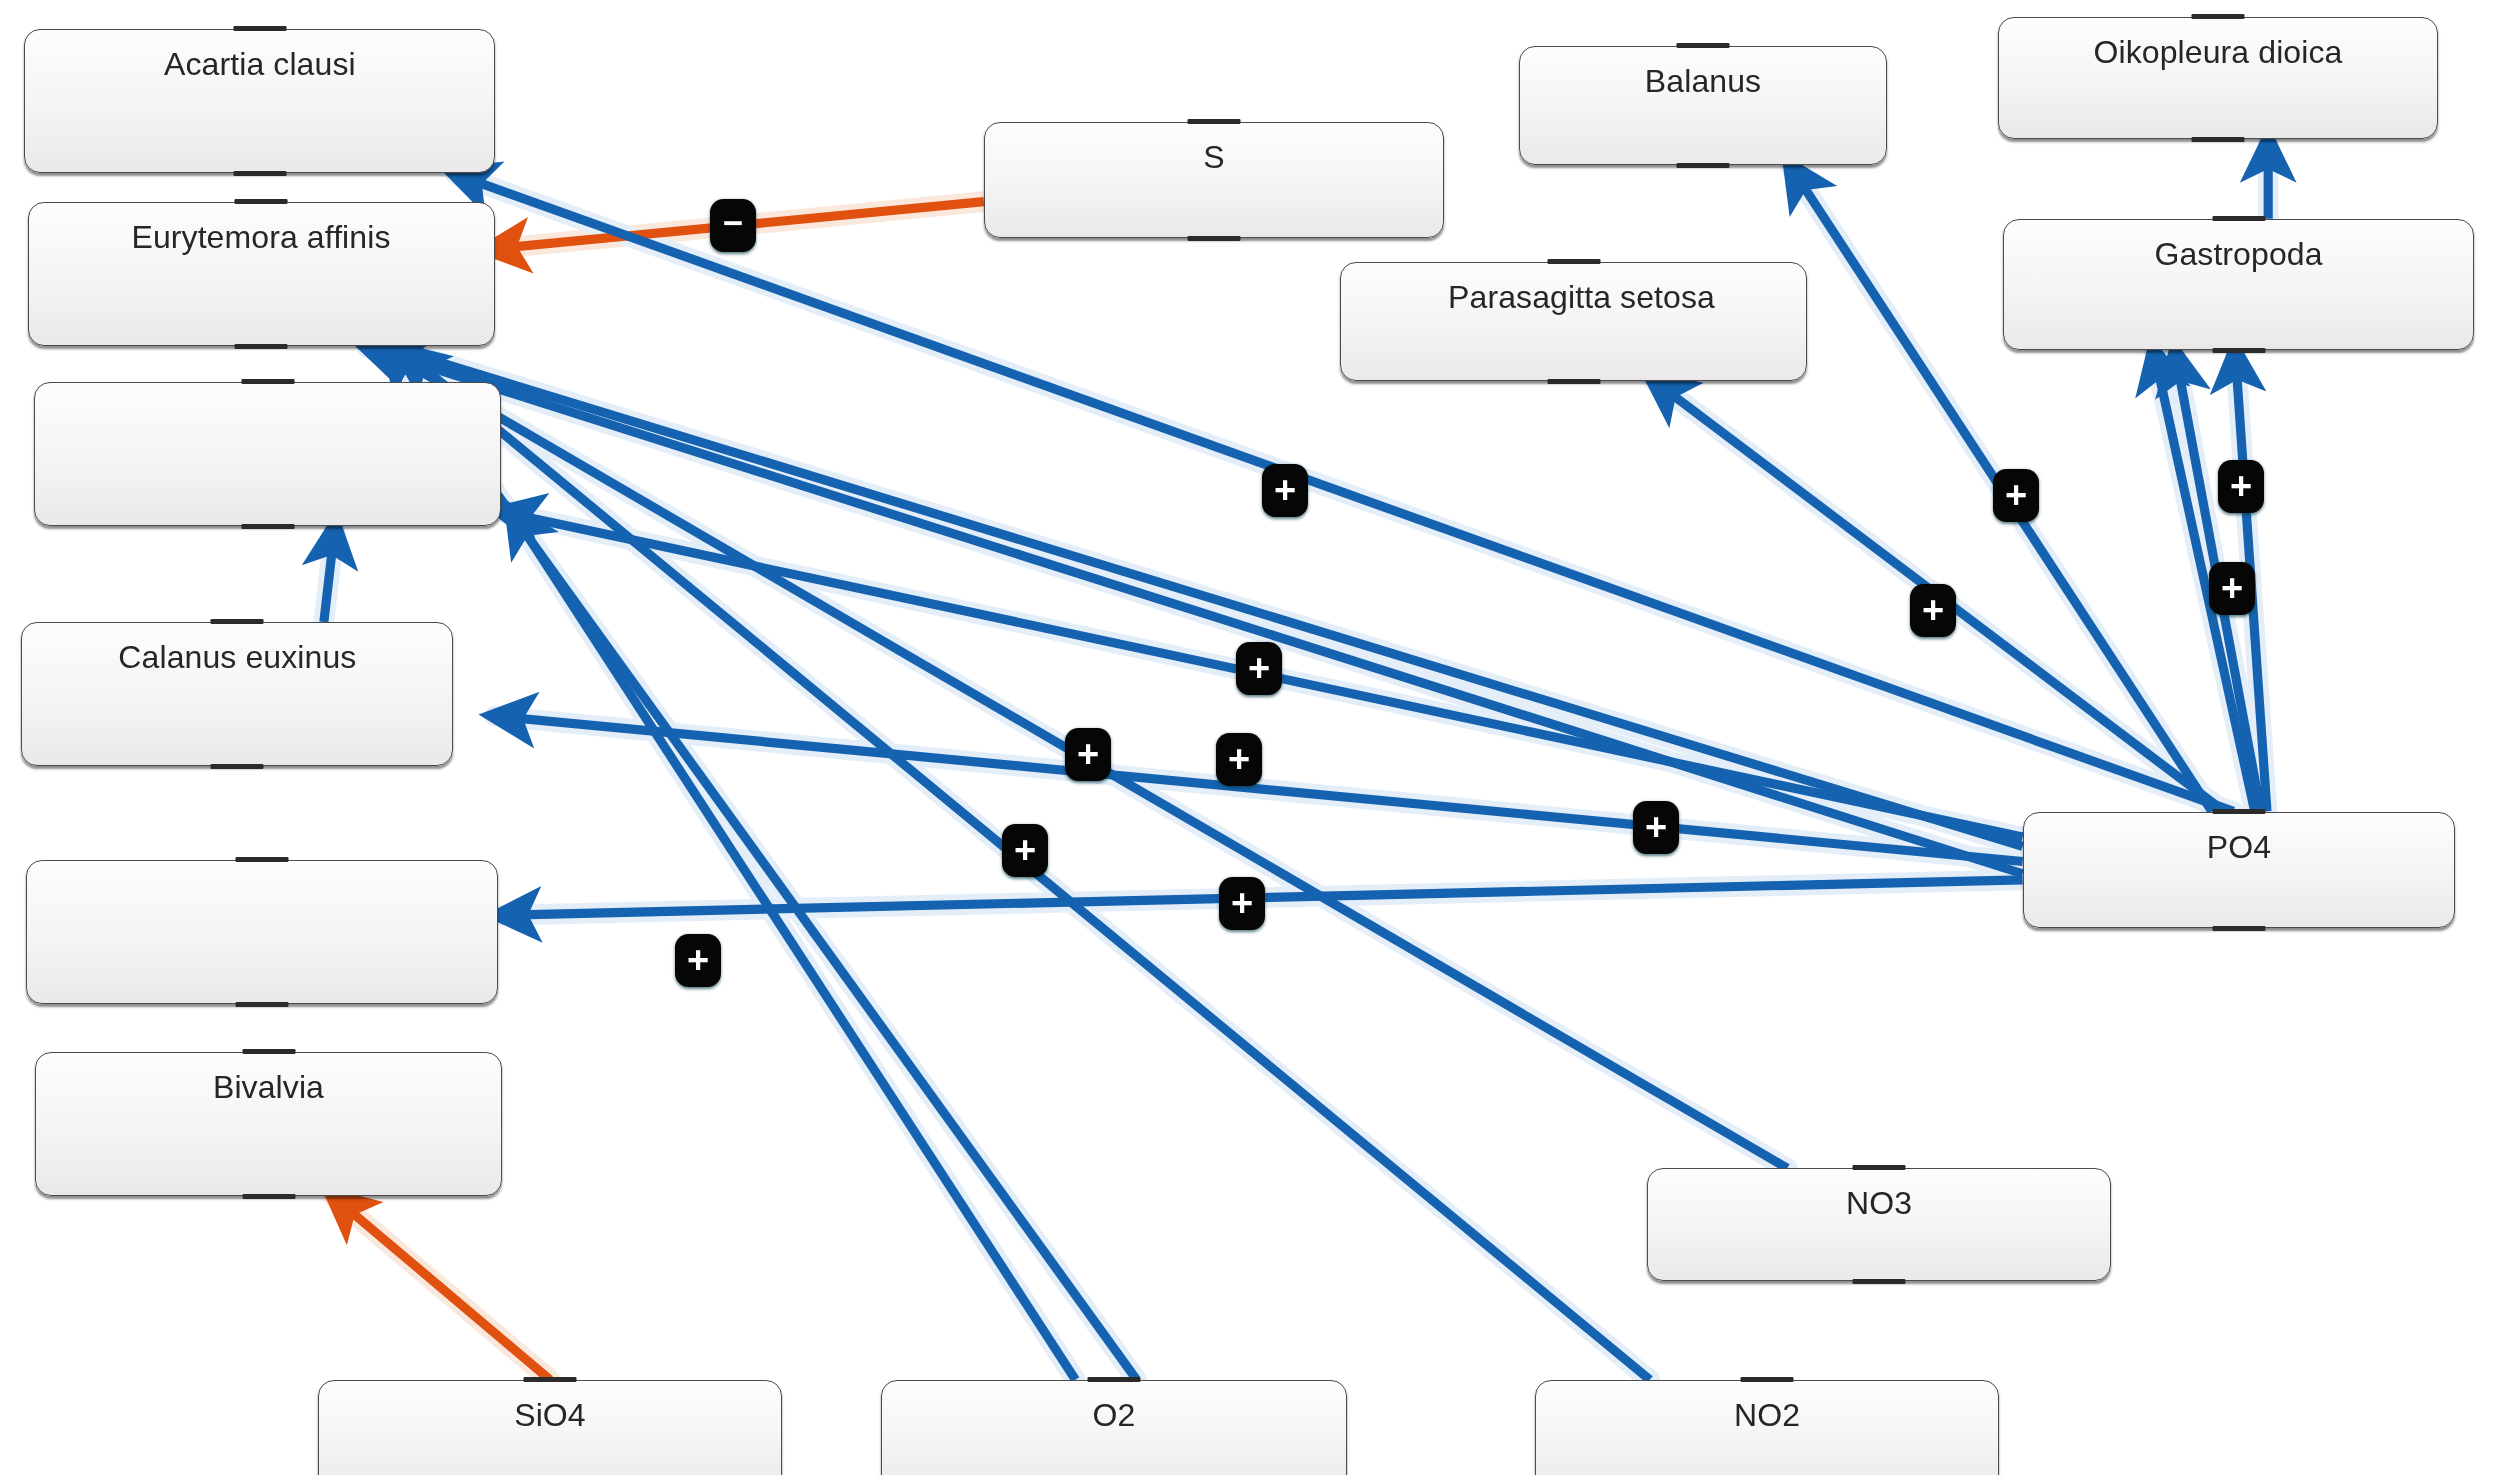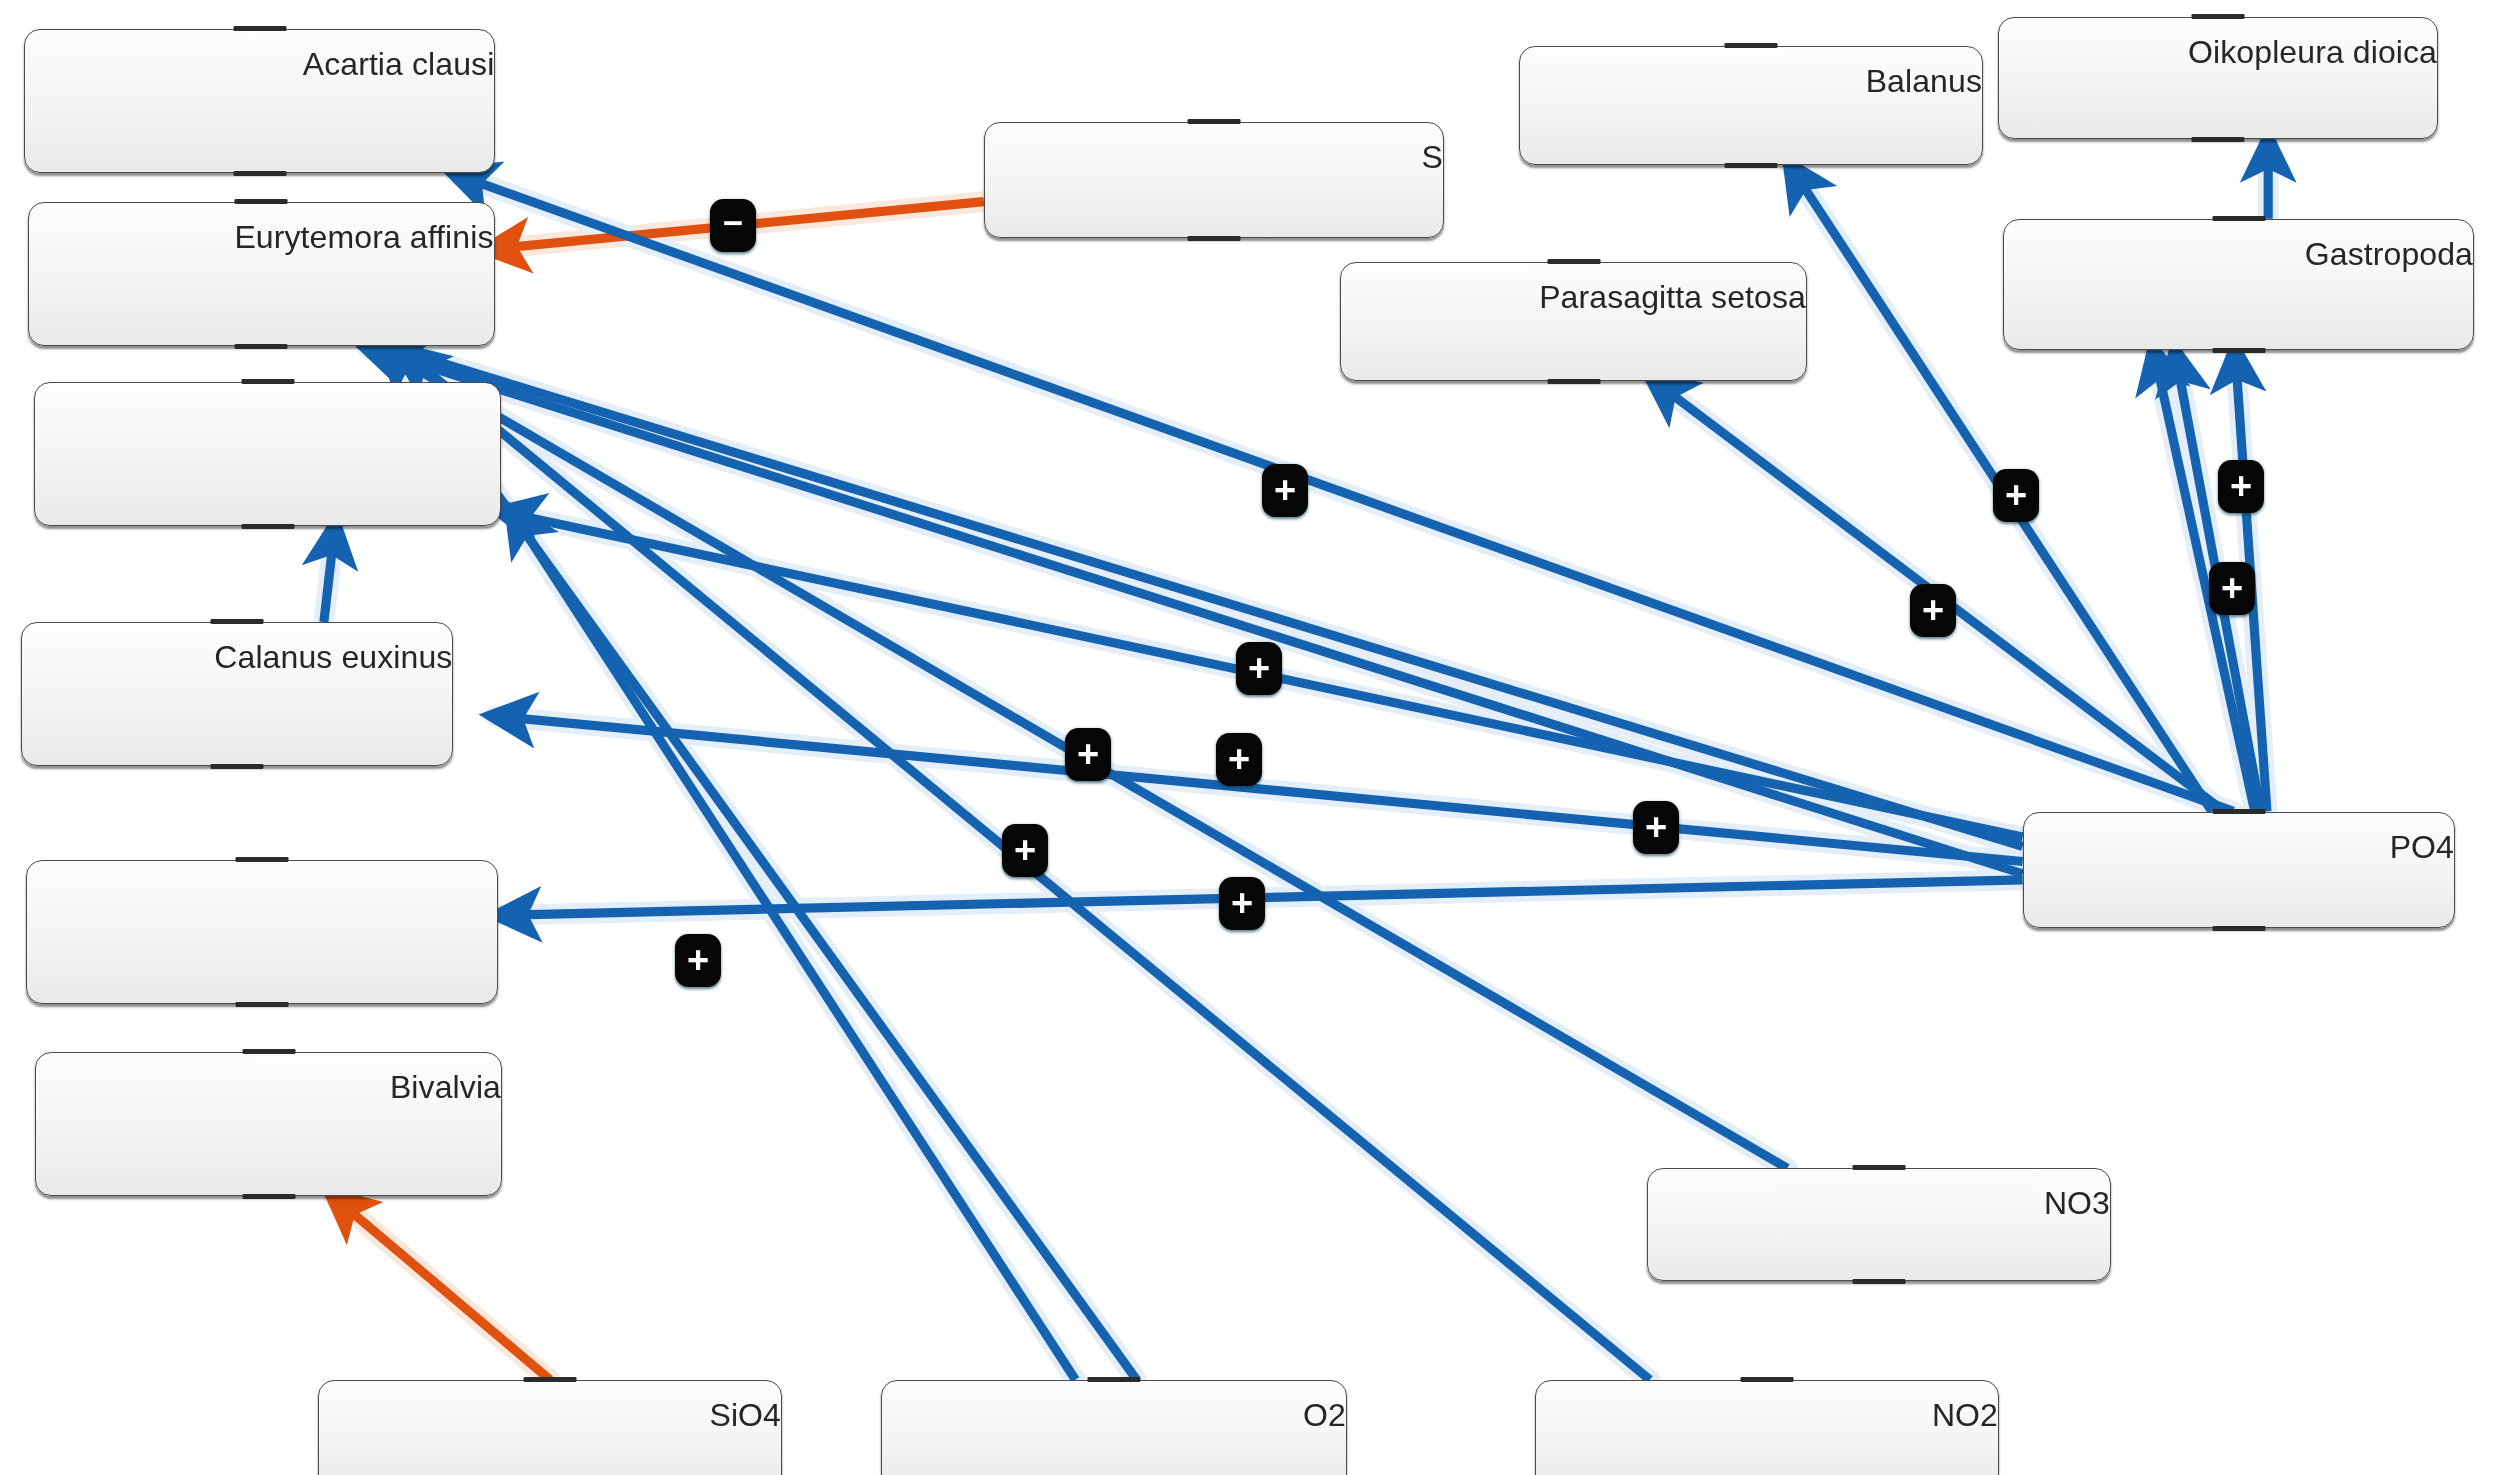--- a/index.html
+++ b/index.html
@@ -5,21 +5,21 @@
 <style>
   html,body{margin:0;padding:0;background:#ffffff;}
   #stage{position:relative;width:2512px;height:1475px;background:#ffffff;
          font-family:"Liberation Sans","DejaVu Sans",sans-serif;overflow:hidden;}
   svg#edges{position:absolute;left:0;top:0;width:2512px;height:1475px;}
 
   .node{position:absolute;box-sizing:border-box;
         border:1.8px solid #4b4b4b;border-radius:16px;
         background:linear-gradient(180deg,#fdfdfd 0%,#f4f4f4 55%,#e9e9e9 100%);
         box-shadow:0 2.4px 2.4px rgba(0,0,0,0.45);
-        display:flex;justify-content:flex-end;align-items:flex-start;}
+        display:flex;justify-content:center;align-items:flex-start;}
   .node .lbl{padding-top:16px;color:#262626;font-size:32px;line-height:1.15;
              white-space:nowrap;letter-spacing:0.1px;}
   .node .tab-top,.node .tab-bot{position:absolute;left:50%;transform:translateX(-50%);
         width:53px;height:4.3px;background:#2b2b2b;border-radius:1.2px;}
   .node .tab-top{top:-3.7px;}
   .node .tab-bot{bottom:-3.7px;}
 
   .badge{position:absolute;width:46px;height:53px;border-radius:13.4px;background:#060606;
          box-shadow:0 1.8px 3.1px rgba(0,60,70,.65);
          display:flex;align-items:center;justify-content:center;}
@@ -113,21 +113,21 @@
       <div class="node" style="left: 35px; top: 1052px; width: 467px; height: 144px;">
         <span class="tab-top"></span>
         <span class="lbl">Bivalvia</span>
         <span class="tab-bot"></span>
       </div>
       <div class="node" style="left: 984px; top: 122px; width: 460px; height: 116px;">
         <span class="tab-top"></span>
         <span class="lbl">S</span>
         <span class="tab-bot"></span>
       </div>
-      <div class="node" style="left: 1519px; top: 46px; width: 464px; height: 119px;">
+      <div class="node" style="left: 1519px; top: 46px; width: 368px; height: 119px;">
         <span class="tab-top"></span>
         <span class="lbl">Balanus</span>
         <span class="tab-bot"></span>
       </div>
       <div class="node" style="left: 1340px; top: 262px; width: 467px; height: 119px; padding-left: 16px;">
         <span class="tab-top"></span>
         <span class="lbl">Parasagitta setosa</span>
         <span class="tab-bot"></span>
       </div>
       <div class="node" style="left: 1998px; top: 17px; width: 440px; height: 122px;">

